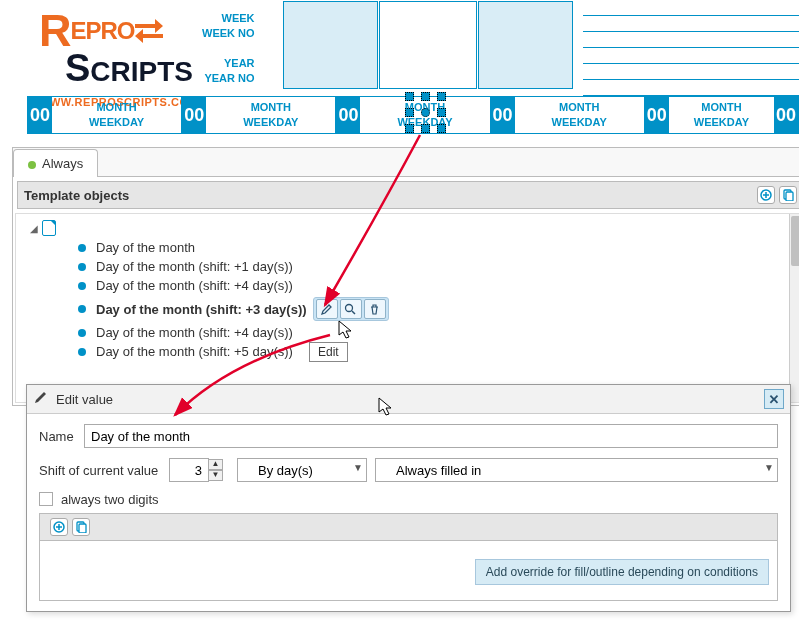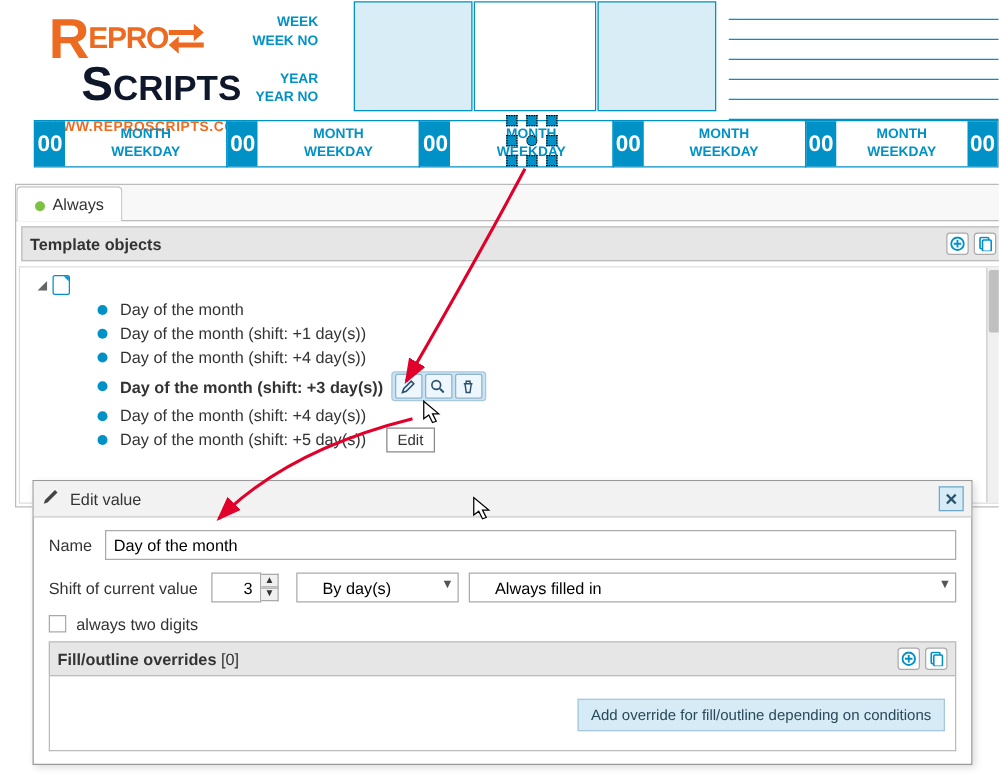--- a/index.html
+++ b/index.html
@@ -45,21 +45,21 @@
   .node.root .pg::after { content:""; position:absolute; top:0; right:0; border-left:4px solid transparent; border-top:4px solid #0091c7;}
   .leaf { margin-left:48px;}
   .bullet { width:8px; height:8px; border-radius:50%; background:#0091c7; margin-right:10px; flex:none;}
   .leaf.selected { font-weight:bold;}
   .row-ico-group { display:inline-flex; margin-left:6px; border:1px solid #a7c7dd; border-radius:3px; background:#c9e4f5; padding:1px;}
   .row-ico { width:22px; height:20px; border:1px solid #8fb3c9; border-radius:2px; margin:0 1px; background:#eef7fd; display:flex; align-items:center; justify-content:center; cursor:pointer;}
   .tooltip { position:absolute; border:1px solid #888; background:#fff; padding:2px 8px; font-size:12px; left:293px; top:128px;}
   .scroll-stub { position:absolute; right:0; top:0; bottom:0; width:16px; background:#f0f0f0; border-left:1px solid #ccc;}
   .scroll-thumb { position:absolute; right:2px; top:2px; width:12px; height:50px; background:#c0c0c0; border-radius:2px;}
   
-  .dialog { position:absolute; top:384px; left:26px; right:21px; background:#fff; border:1px solid #999; box-shadow:2px 2px 6px rgba(0,0,0,0.15);}
+  .dialog { position:absolute; top:384px; left:26px; right:8px; background:#fff; border:1px solid #999; box-shadow:2px 2px 6px rgba(0,0,0,0.15);}
   .dlg-hdr { display:flex; align-items:center; background:#f2f2f2; border-bottom:1px solid #ccc; padding:4px 6px;}
   .dlg-hdr .t { margin-left:8px; flex:1; font-size:13px;}
   .close-btn { width:20px; height:20px; border:1px solid #6fa8c9; background:#d6ebf5; color:#2a5270; display:flex; align-items:center; justify-content:center; cursor:pointer; font: bold 13px Arial;}
   .dlg-body { padding:10px 12px;}
   .form-row { display:flex; align-items:center; margin-bottom:10px;}
   .form-row .lbl { width:130px; font-size:13px;}
   .form-row input[type=text], .form-row input[type=number], .form-row select, .wide-input { border:1px solid #aaa; padding:3px 6px; font-size:13px; height:24px;}
   .wide-input { flex:1;}
   .spin { width:60px; display:flex; align-items:center;}
   .spin input { width:40px; text-align:right;}
@@ -266,21 +266,20 @@
           <select style="width:100%"><option>Always filled in</option></select>
           <span class="dd">▼</span>
         </div>
       </div>
       <div class="chk">
         <span class="box"></span>
           <span>always two digits</span>
       </div>
       <div class="dlg-section">
         <div class="dlg-section-hdr">
-          <span class="t"><b>Fill/outline overrides</b> <span>[0]</span></span>
           <span class="ico-btn">
             <svg width="12" height="12" viewBox="0 0 12 12">
                 <circle cx="6" cy="6" r="5" fill="none" stroke="#0091c7" stroke-width="1.5"></circle>
                 <path d="M6 3v6M3 6h6" stroke="#0091c7" stroke-width="1.5"></path>
               </svg>
           </span>
           <span class="ico-btn">
             <svg width="12" height="12" viewBox="0 0 12 12">
                 <rect x="2" y="1" width="7" height="9" rx="1" fill="none" stroke="#0091c7" stroke-width="1.3"></rect>
                 <rect x="4" y="3" width="7" height="9" rx="1" fill="#fff" stroke="#0091c7" stroke-width="1.3"></rect>

